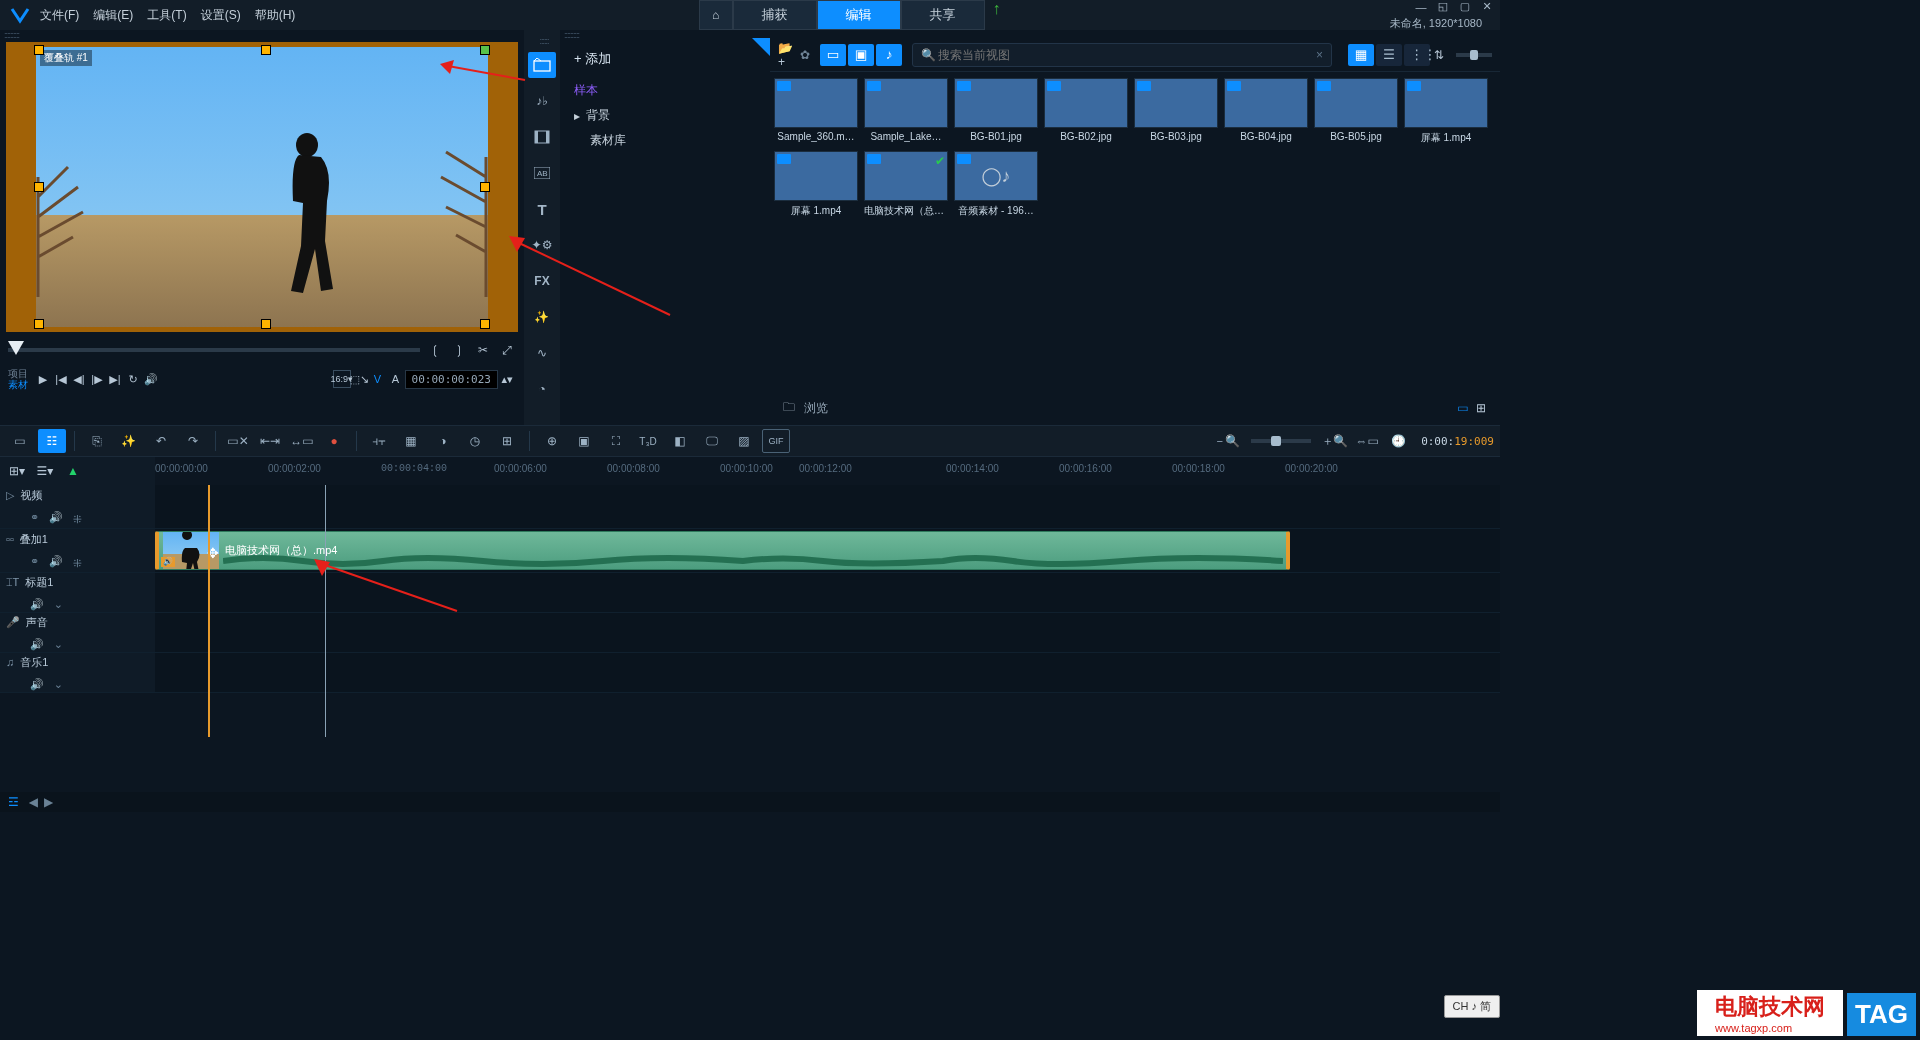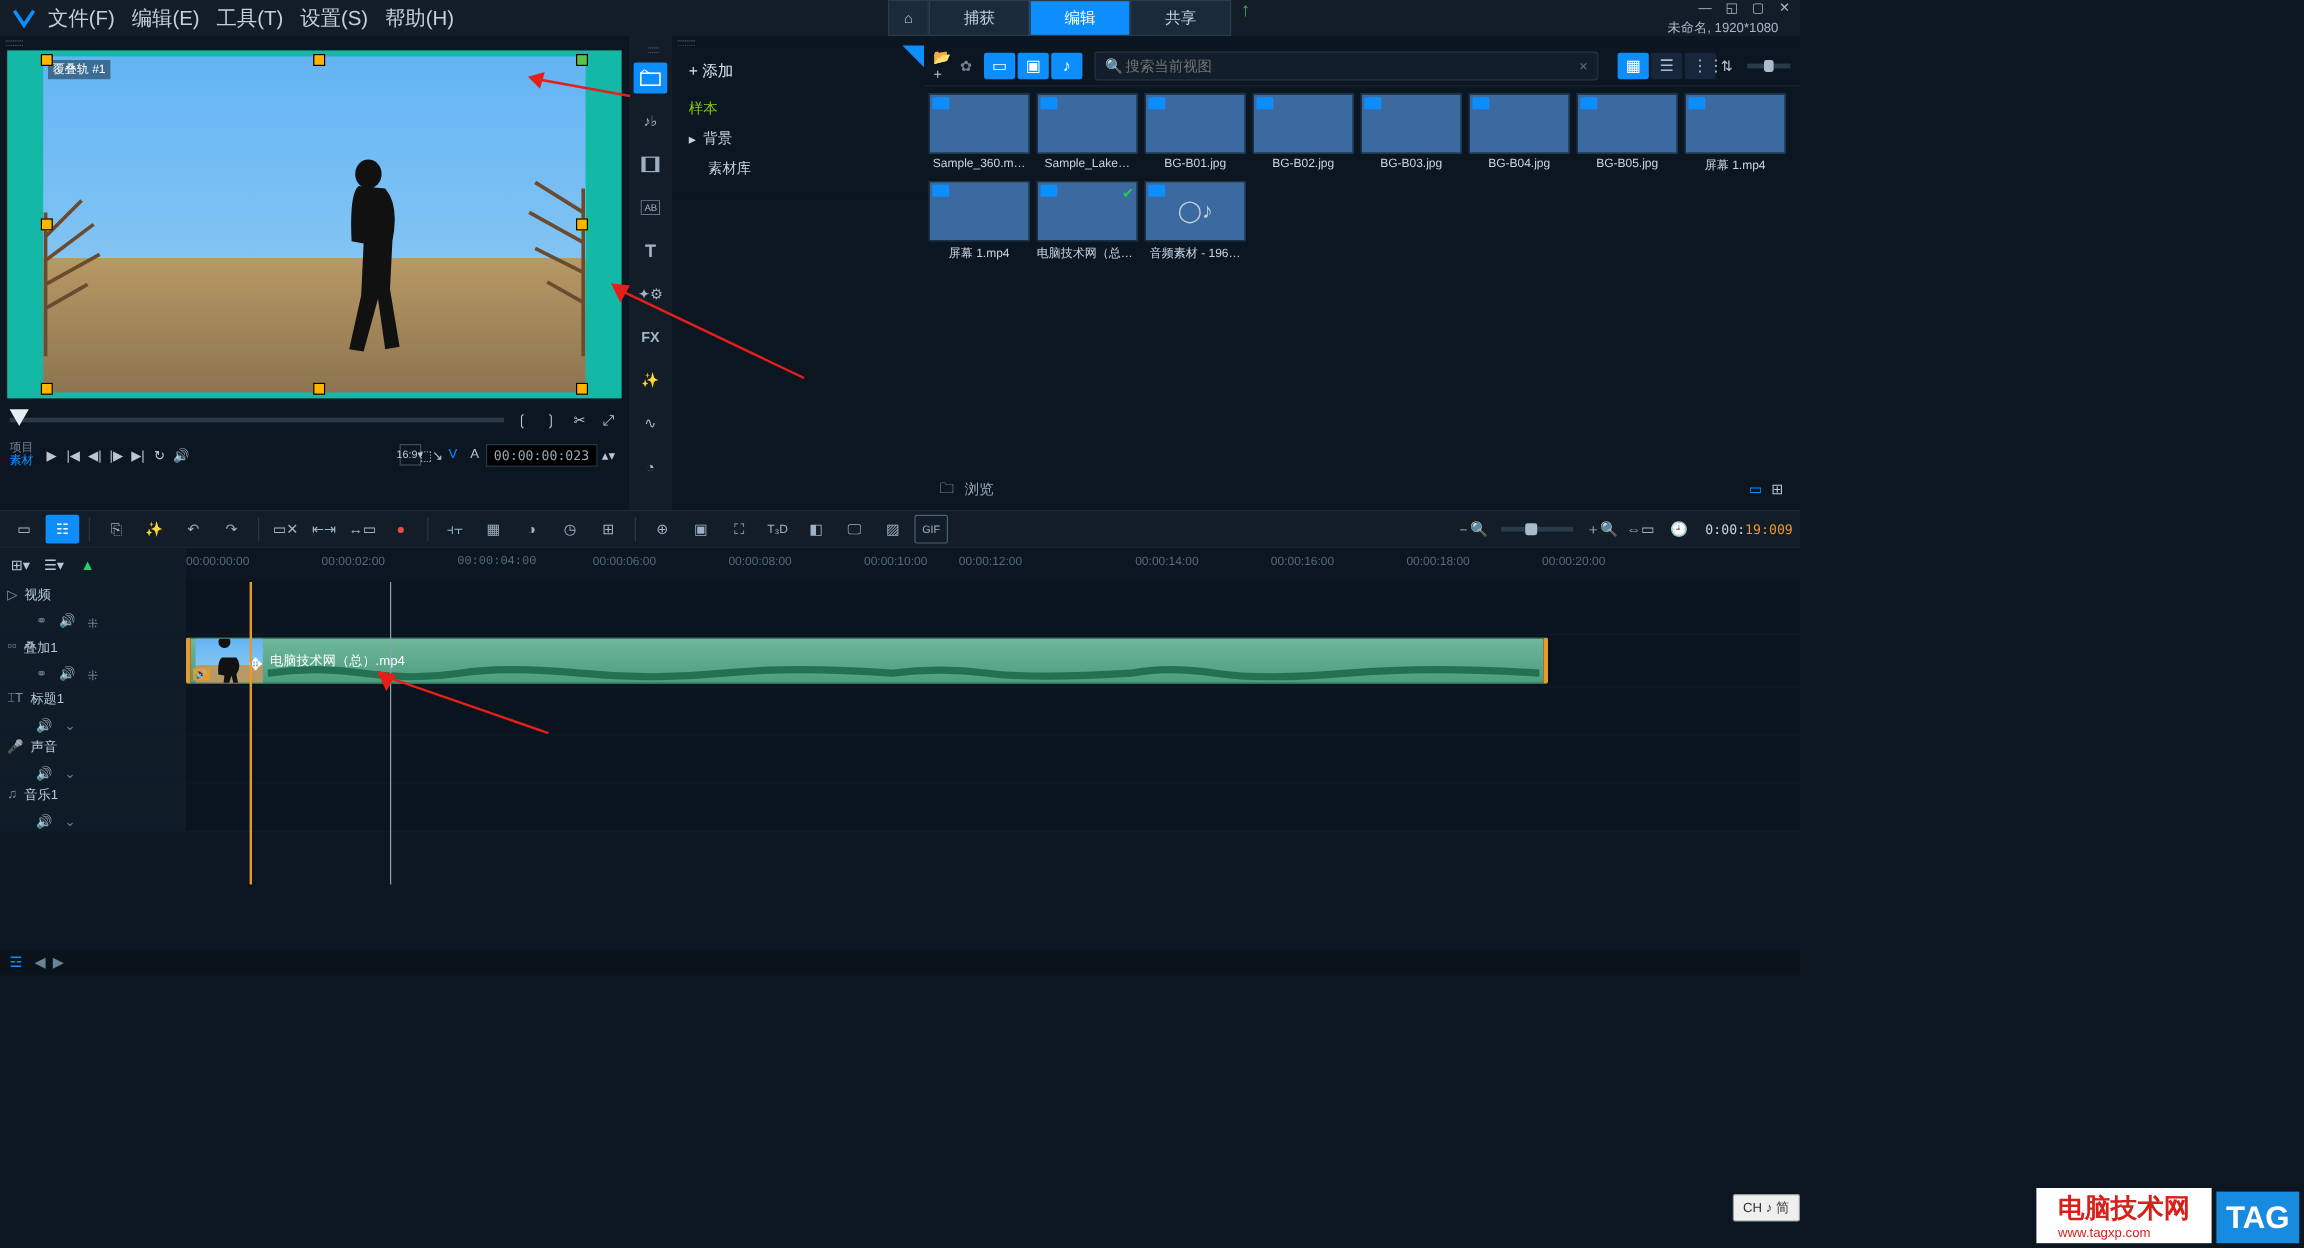--- a/index.html
+++ b/index.html
@@ -1,32 +1,32 @@
 <!DOCTYPE html>
 <html><head>
 <meta charset="utf-8">
 <style>
 html,body{margin:0;padding:0;width:1500px;height:812px;background:#0c1621;font-family:Arial,'Microsoft YaHei',sans-serif;color:#c5d0da;font-size:12px;overflow:hidden;user-select:none}
 *{box-sizing:border-box}
 .top-bar{height:30px;background:#121d28;display:flex;align-items:center;padding:0 6px}
 .app-logo{width:20px;height:20px;margin:0 10px 0 4px}
-.menu-item{margin-right:14px;cursor:pointer;font-size:17px}
+.menu-item{margin-right:14px;cursor:pointer;font-size:12px}
 .spacer{flex:1}
 .main-tabs{display:flex;height:30px}
 .main-tab{width:84px;display:flex;align-items:center;justify-content:center;background:#1a2a3a;border:1px solid #2b3a49;cursor:pointer;font-size:13px}
 .main-tab.active{background:#0d8eff;color:#fff}
 .home-tab{width:34px;background:#1a2a3a;border:1px solid #2b3a49;display:flex;align-items:center;justify-content:center}
 .up-arrow{color:#3db53d;margin-left:8px;font-size:16px}
 .win-btns{display:flex;gap:8px;margin-left:auto}
 .win-b{width:14px;height:14px;cursor:pointer;color:#a7b8c7;display:flex;align-items:center;justify-content:center;font-size:11px}
 .proj-info{font-size:11px;color:#a7b8c7;margin-right:12px}
 .main-area{display:flex;height:395px}
 .preview-col{width:524px;background:#0c1621;display:flex;flex-direction:column}
 .grip{height:8px;color:#475b6e;font-size:9px;padding-left:4px;letter-spacing:-1px}
-.preview-box{margin:4px 6px 0 6px;height:290px;background:#14b8a6;position:relative}
+.preview-box{margin:4px 6px 0 6px;height:290px;background:#a16207;position:relative}
 .preview-img{position:absolute;left:30px;top:5px;right:30px;bottom:5px;background:linear-gradient(180deg,#63b4f4 0%,#82c4f3 60%,#b79965 60%,#8d7450 100%)}
 .p-label{position:absolute;left:4px;top:3px;font-size:10px;color:#fff;background:rgba(0,0,0,.4);padding:1px 4px}
 .person{position:absolute;left:52%;top:30%;width:80px;height:170px}
 .hand-y{position:absolute;width:10px;height:10px;background:#ffb400;border:1px solid #000}
 .slider-row{margin:6px 8px 0 8px;height:24px;display:flex;align-items:center;gap:6px}
 .slider-track{flex:1;height:4px;background:#2b3a49;position:relative}
 .slider-thumb{position:absolute;left:0;top:-7px;width:0;height:0;border-left:8px solid transparent;border-right:8px solid transparent;border-top:14px solid #e6edf3}
 .s-icon{width:18px;height:18px;display:flex;align-items:center;justify-content:center;color:#b7c7d6;cursor:pointer}
 .ctrl-row{margin:2px 8px 0 8px;height:30px;display:flex;align-items:center;font-size:11px;color:#96a8b8}
 .pm-labels{display:flex;flex-direction:column;font-size:10px;line-height:11px;align-items:flex-end;margin-right:6px}
@@ -40,21 +40,21 @@
 .m-top{height:34px;display:flex;align-items:center;padding:0 8px;background:#0c1621;border-bottom:1px solid #182736}
 .m-top .seg{display:flex;gap:2px;margin-left:6px}
 .seg button{width:26px;height:22px;background:#17263a;border:none;color:#a7bccd;cursor:pointer;border-radius:2px}
 .seg button.active{background:#0d8eff;color:#fff}
 .search-box{flex:1;margin:0 10px;height:24px;background:#121e2b;border:1px solid #223448;border-radius:3px;display:flex;align-items:center;padding:0 8px;color:#5b7288}
 .search-box input{flex:1;background:transparent;border:none;color:#c5d0da;font-size:12px;outline:none}
 .view-seg{display:flex;gap:2px}
 .m-tree{width:210px;background:#0c1621;padding:8px 0}
 .tree-item{padding:4px 14px;cursor:pointer;display:flex;align-items:center;gap:6px}
 .tree-item.add{color:#d5e2ee;font-size:13px}
-.tree-item.sel{color:#84cc16}
+.tree-item.sel{color:#8b5cf6}
 .corner-flag{position:absolute;right:0;top:0;width:0;height:0;border-left:18px solid transparent;border-top:18px solid #0d8eff}
 .m-tree-wrap{position:relative}
 .thumbs{flex:1;padding:6px 4px;display:flex;flex-wrap:wrap;align-content:flex-start;gap:6px}
 .thumb{width:84px;display:flex;flex-direction:column;}
 .thumb .pic{width:84px;height:50px;background:#3b6aa0;position:relative;border:1px solid #1b2d3e}
 .thumb .cap{font-size:10px;color:#c8d7e4;margin-top:3px;max-width:84px;white-space:nowrap;overflow:hidden;text-overflow:ellipsis;text-align:center}
 .mtype{position:absolute;left:2px;top:2px;width:14px;height:10px;background:#0d8eff;border-radius:1px}
 .m-bottom{height:34px;display:flex;align-items:center;padding:0 10px;color:#96a8b8}
 .toolbar2{height:32px;background:#121d28;display:flex;align-items:center;padding:0 6px;gap:4px;border-top:1px solid #1b2a39;border-bottom:1px solid #1b2a39}
 .tb2{width:28px;height:24px;display:flex;align-items:center;justify-content:center;cursor:pointer;color:#9db2c4;border-radius:2px;position:relative}

